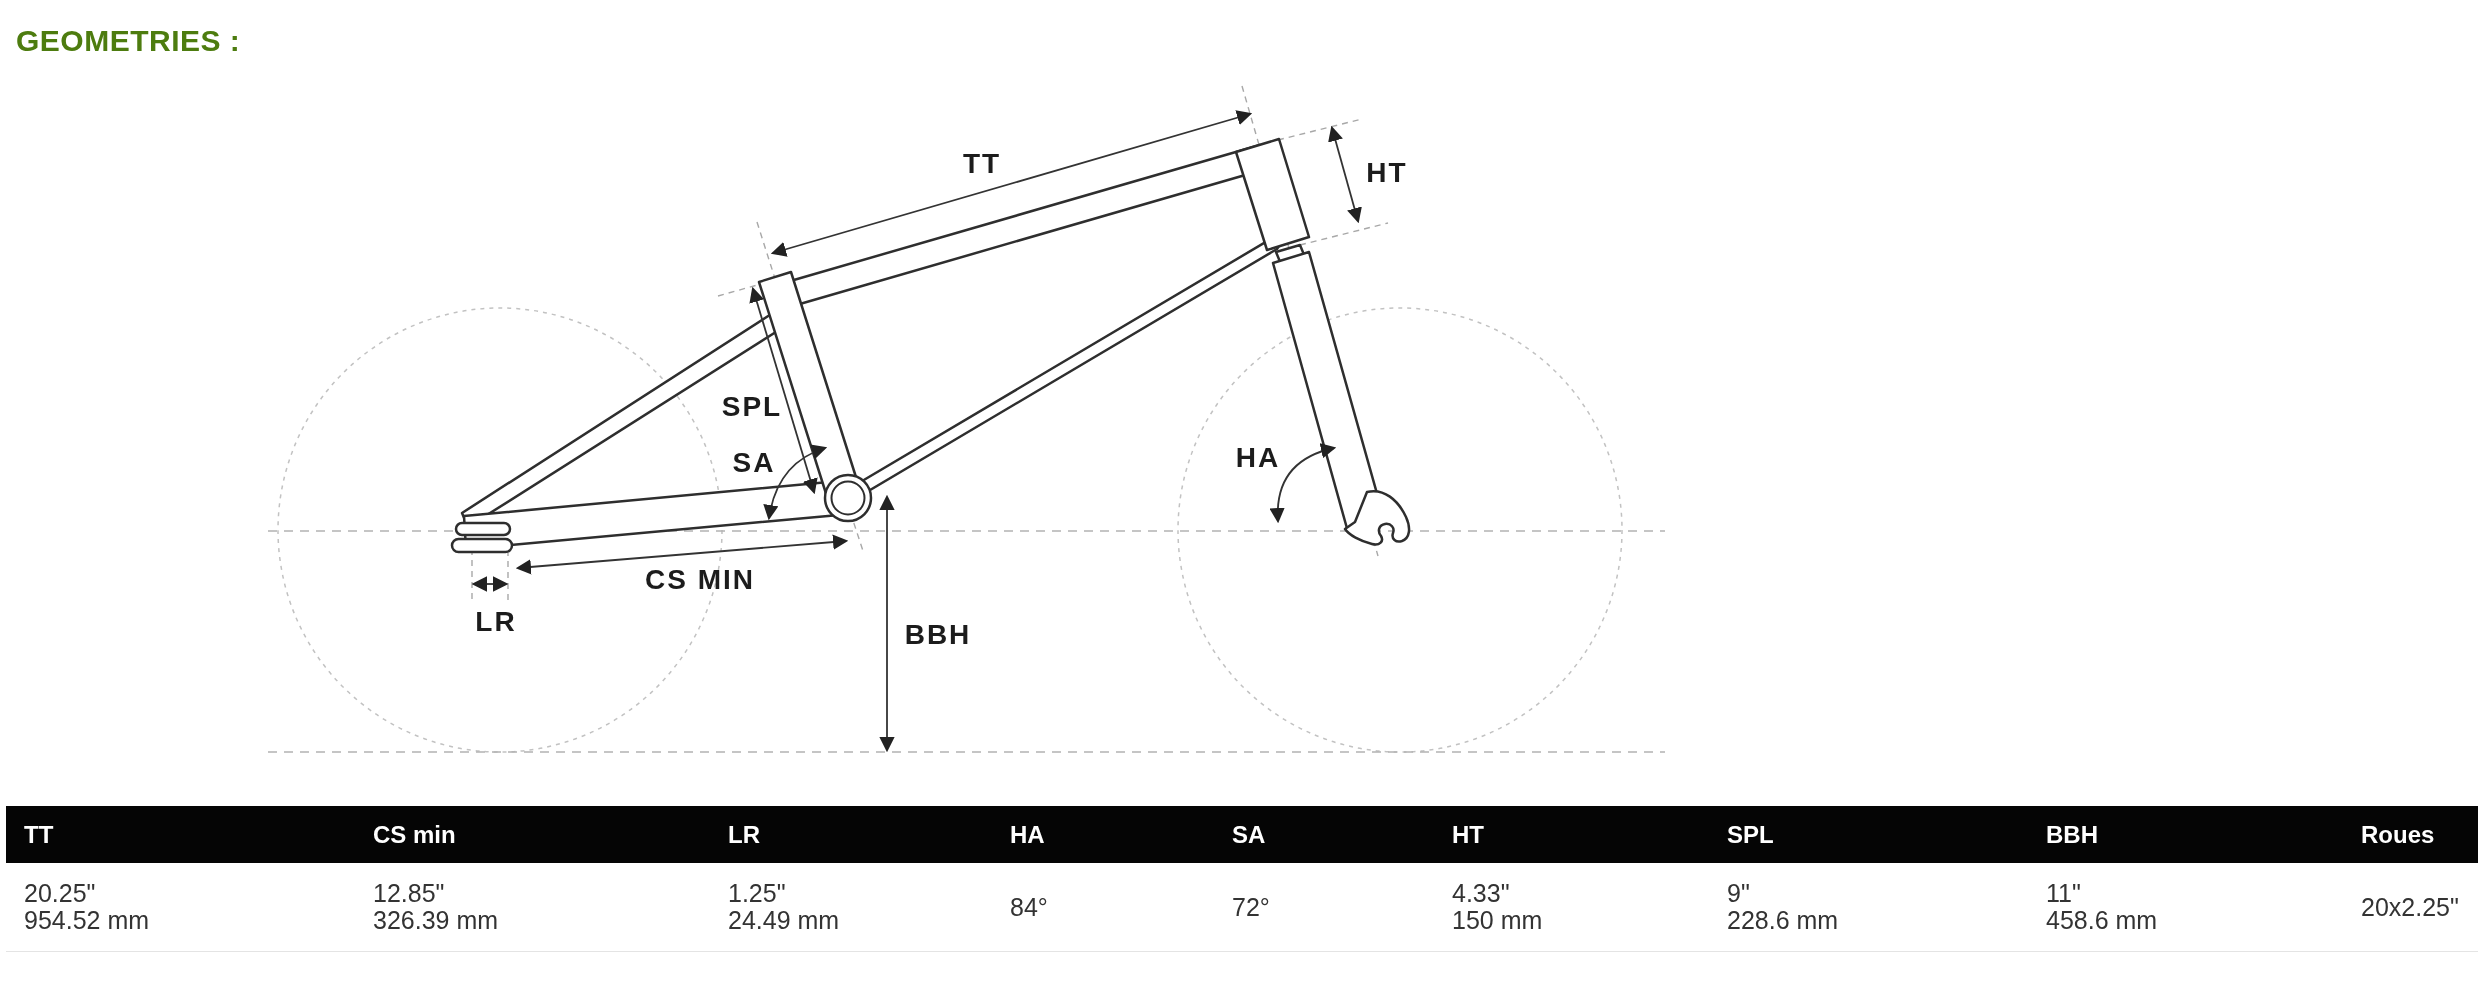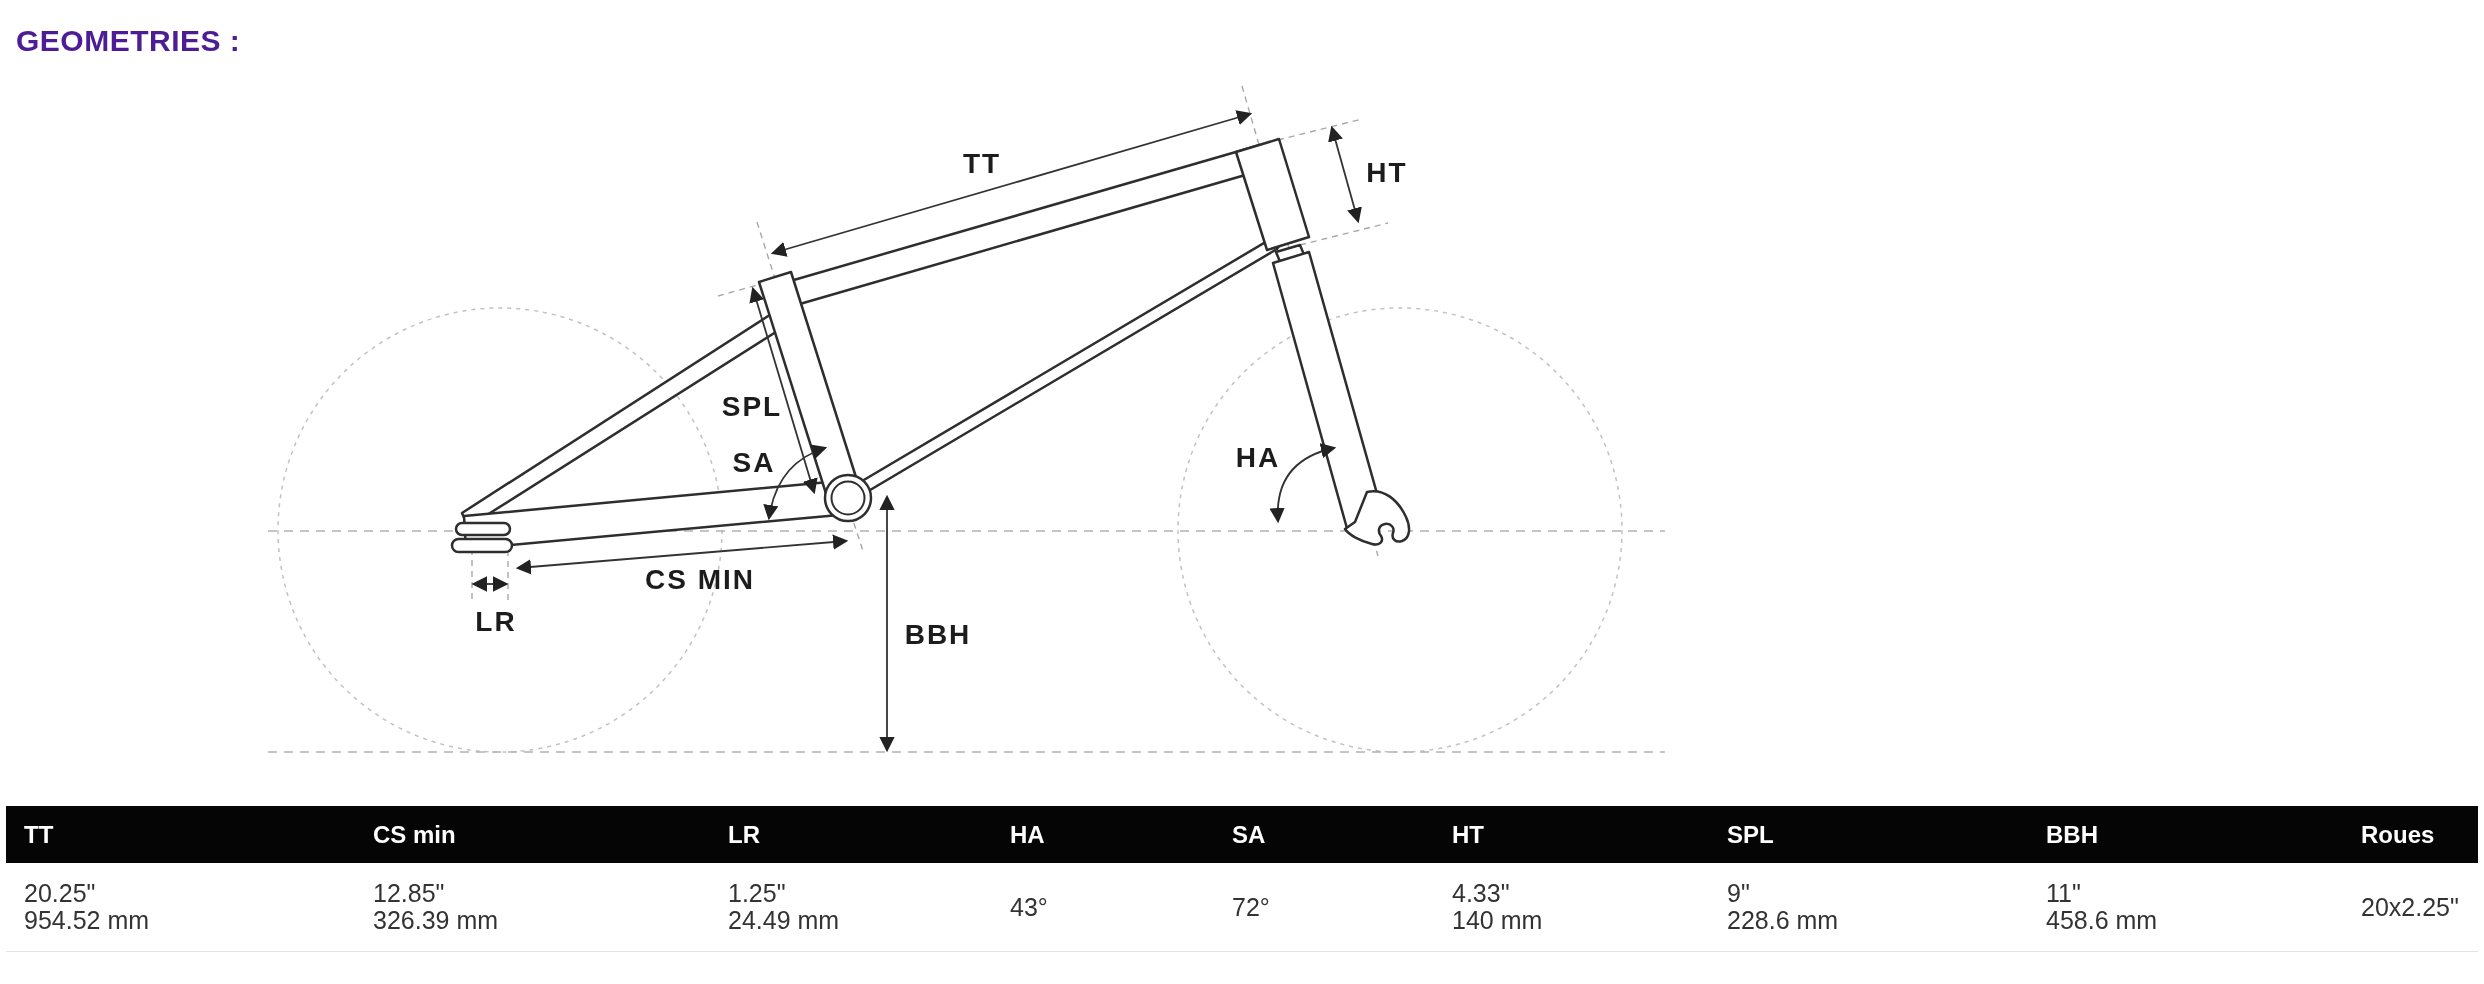--- a/index.html
+++ b/index.html
@@ -1,19 +1,19 @@
 <!DOCTYPE html>
 <html><head>
 <meta charset="utf-8">
 <style>
   html,body{margin:0;padding:0;background:#fff;}
   body{width:2484px;height:984px;position:relative;overflow:hidden;
        font-family:"Liberation Sans",sans-serif;}
   .heading{position:absolute;left:16px;top:24px;font-size:30px;font-weight:800;
-           color:#4c1d95;letter-spacing:.5px;}
+           color:#4d7c0f;letter-spacing:.5px;}
   .diagram{position:absolute;left:0;top:0;}
   .dim-label{font-family:"Liberation Sans",sans-serif;font-size:28px;font-weight:800;
              fill:#1c1c1c;letter-spacing:2px;text-anchor:middle;}
   
   .geo-table{position:absolute;left:6px;right:6px;top:806px;}
   .trow{display:grid;
         grid-template-columns:349px 355px 282px 222px 220px 275px 319px 315px auto;
         padding-left:18px;align-items:center;}
   .thead{background:#050505;color:#ffffff;height:57px;font-size:24px;font-weight:700;}
   .tbody{height:88px;font-size:25px;color:#333333;border-bottom:1px solid #e4e4e4;
@@ -126,28 +126,28 @@
     </div>
     <div class="cell">
       <span>12.85"</span>
         <span>326.39 mm</span>
     </div>
     <div class="cell">
       <span>1.25"</span>
         <span>24.49 mm</span>
     </div>
     <div class="cell">
-      <span>43°</span>
+      <span>84°</span>
     </div>
     <div class="cell">
       <span>72°</span>
     </div>
     <div class="cell">
       <span>4.33"</span>
-        <span>140 mm</span>
+        <span>150 mm</span>
     </div>
     <div class="cell">
       <span>9"</span>
         <span>228.6 mm</span>
     </div>
     <div class="cell">
       <span>11"</span>
         <span>458.6 mm</span>
     </div>
     <div class="cell">

